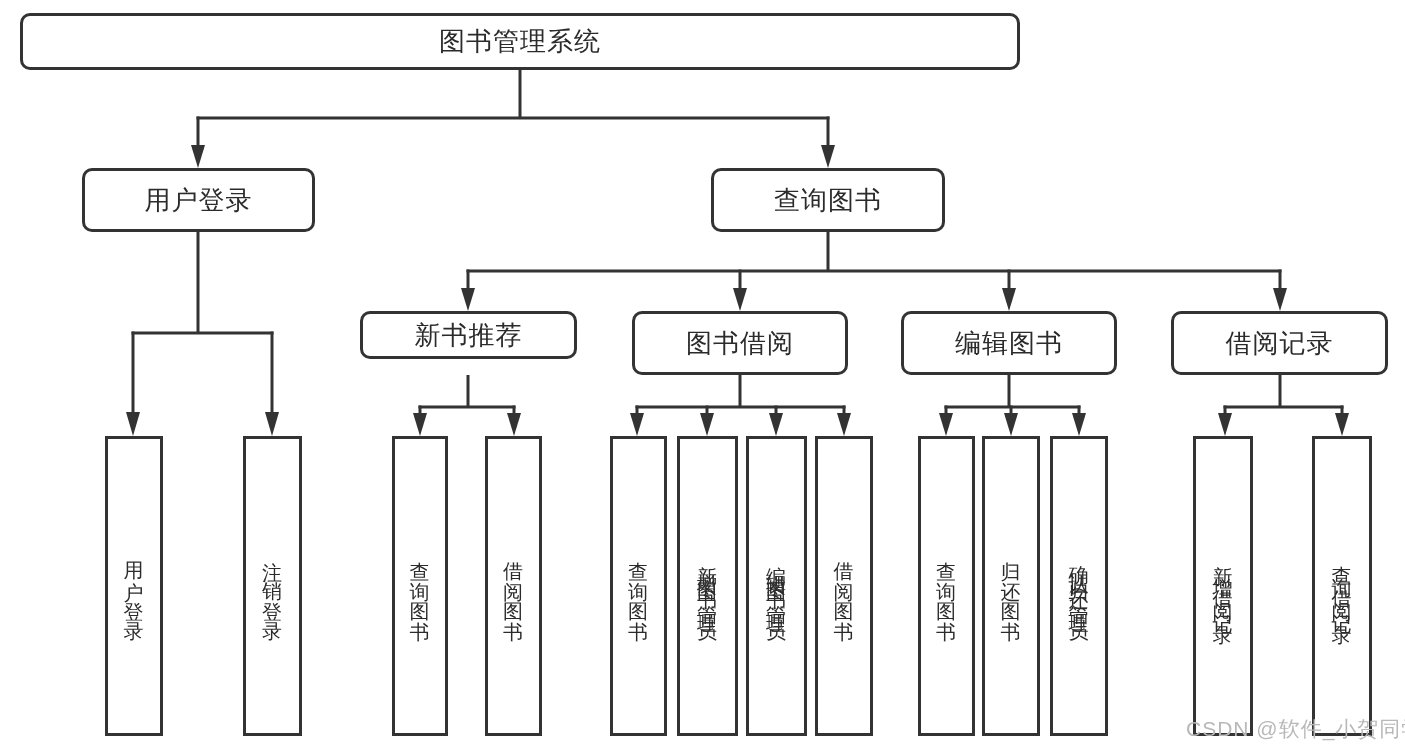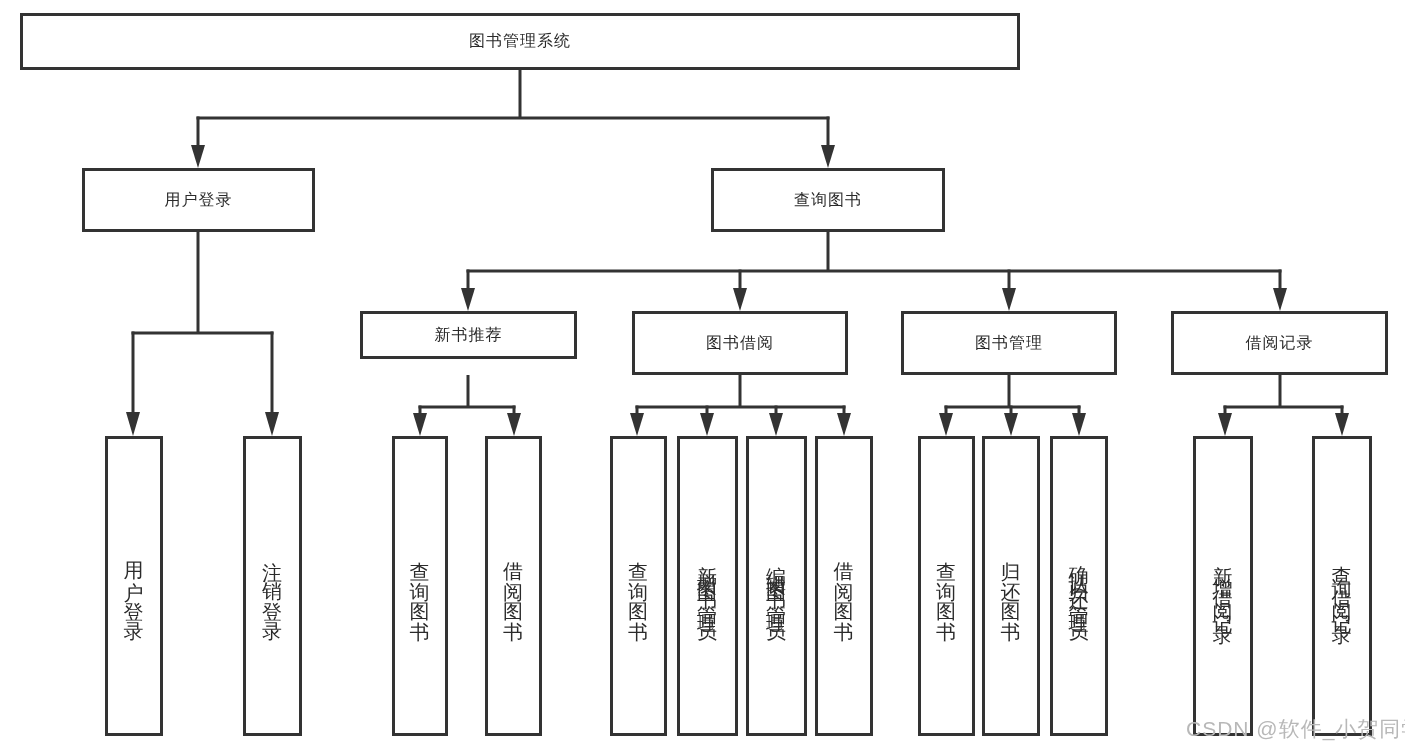--- a/index.html
+++ b/index.html
@@ -13,21 +13,21 @@
   #connectors{position:absolute;left:0;top:0;z-index:0;}
   .node{
     position:absolute;
     box-sizing:border-box;
     border:3px solid #333333;
     background:#ffffff;
     display:flex;align-items:center;justify-content:center;
     color:#2b2b2b;
     z-index:1;
   }
-  .hnode{font-size:16px;letter-spacing:1px;}
+  .hnode{font-size:26px;letter-spacing:1px;border-radius:10px;}
   .leaf{z-index:1;}
   .leaf .vtext{
     writing-mode:vertical-rl;
     text-orientation:mixed;
     font-size:20px;
     color:#2b2b2b;
     line-height:1;
   }
   .ls-4{letter-spacing:20px;}
   .ls-6{letter-spacing:12px;}
@@ -143,21 +143,21 @@
     <span>查询图书</span>
   </div>
 
   <div id="n-new-book" class="node hnode">
     <span>新书推荐</span>
   </div>
   <div id="n-borrow" class="node hnode">
     <span>图书借阅</span>
   </div>
   <div id="n-current" class="node hnode">
-    <span>图书管理</span>
+    <span>编辑图书</span>
   </div>
   <div id="n-records" class="node hnode">
     <span>借阅记录</span>
   </div>
 
   <div id="lf-1" class="node leaf">
     <span class="vtext ls-4">用户登录</span>
   </div>
   <div id="lf-2" class="node leaf">
     <span class="vtext ls-4">注销登录</span>

